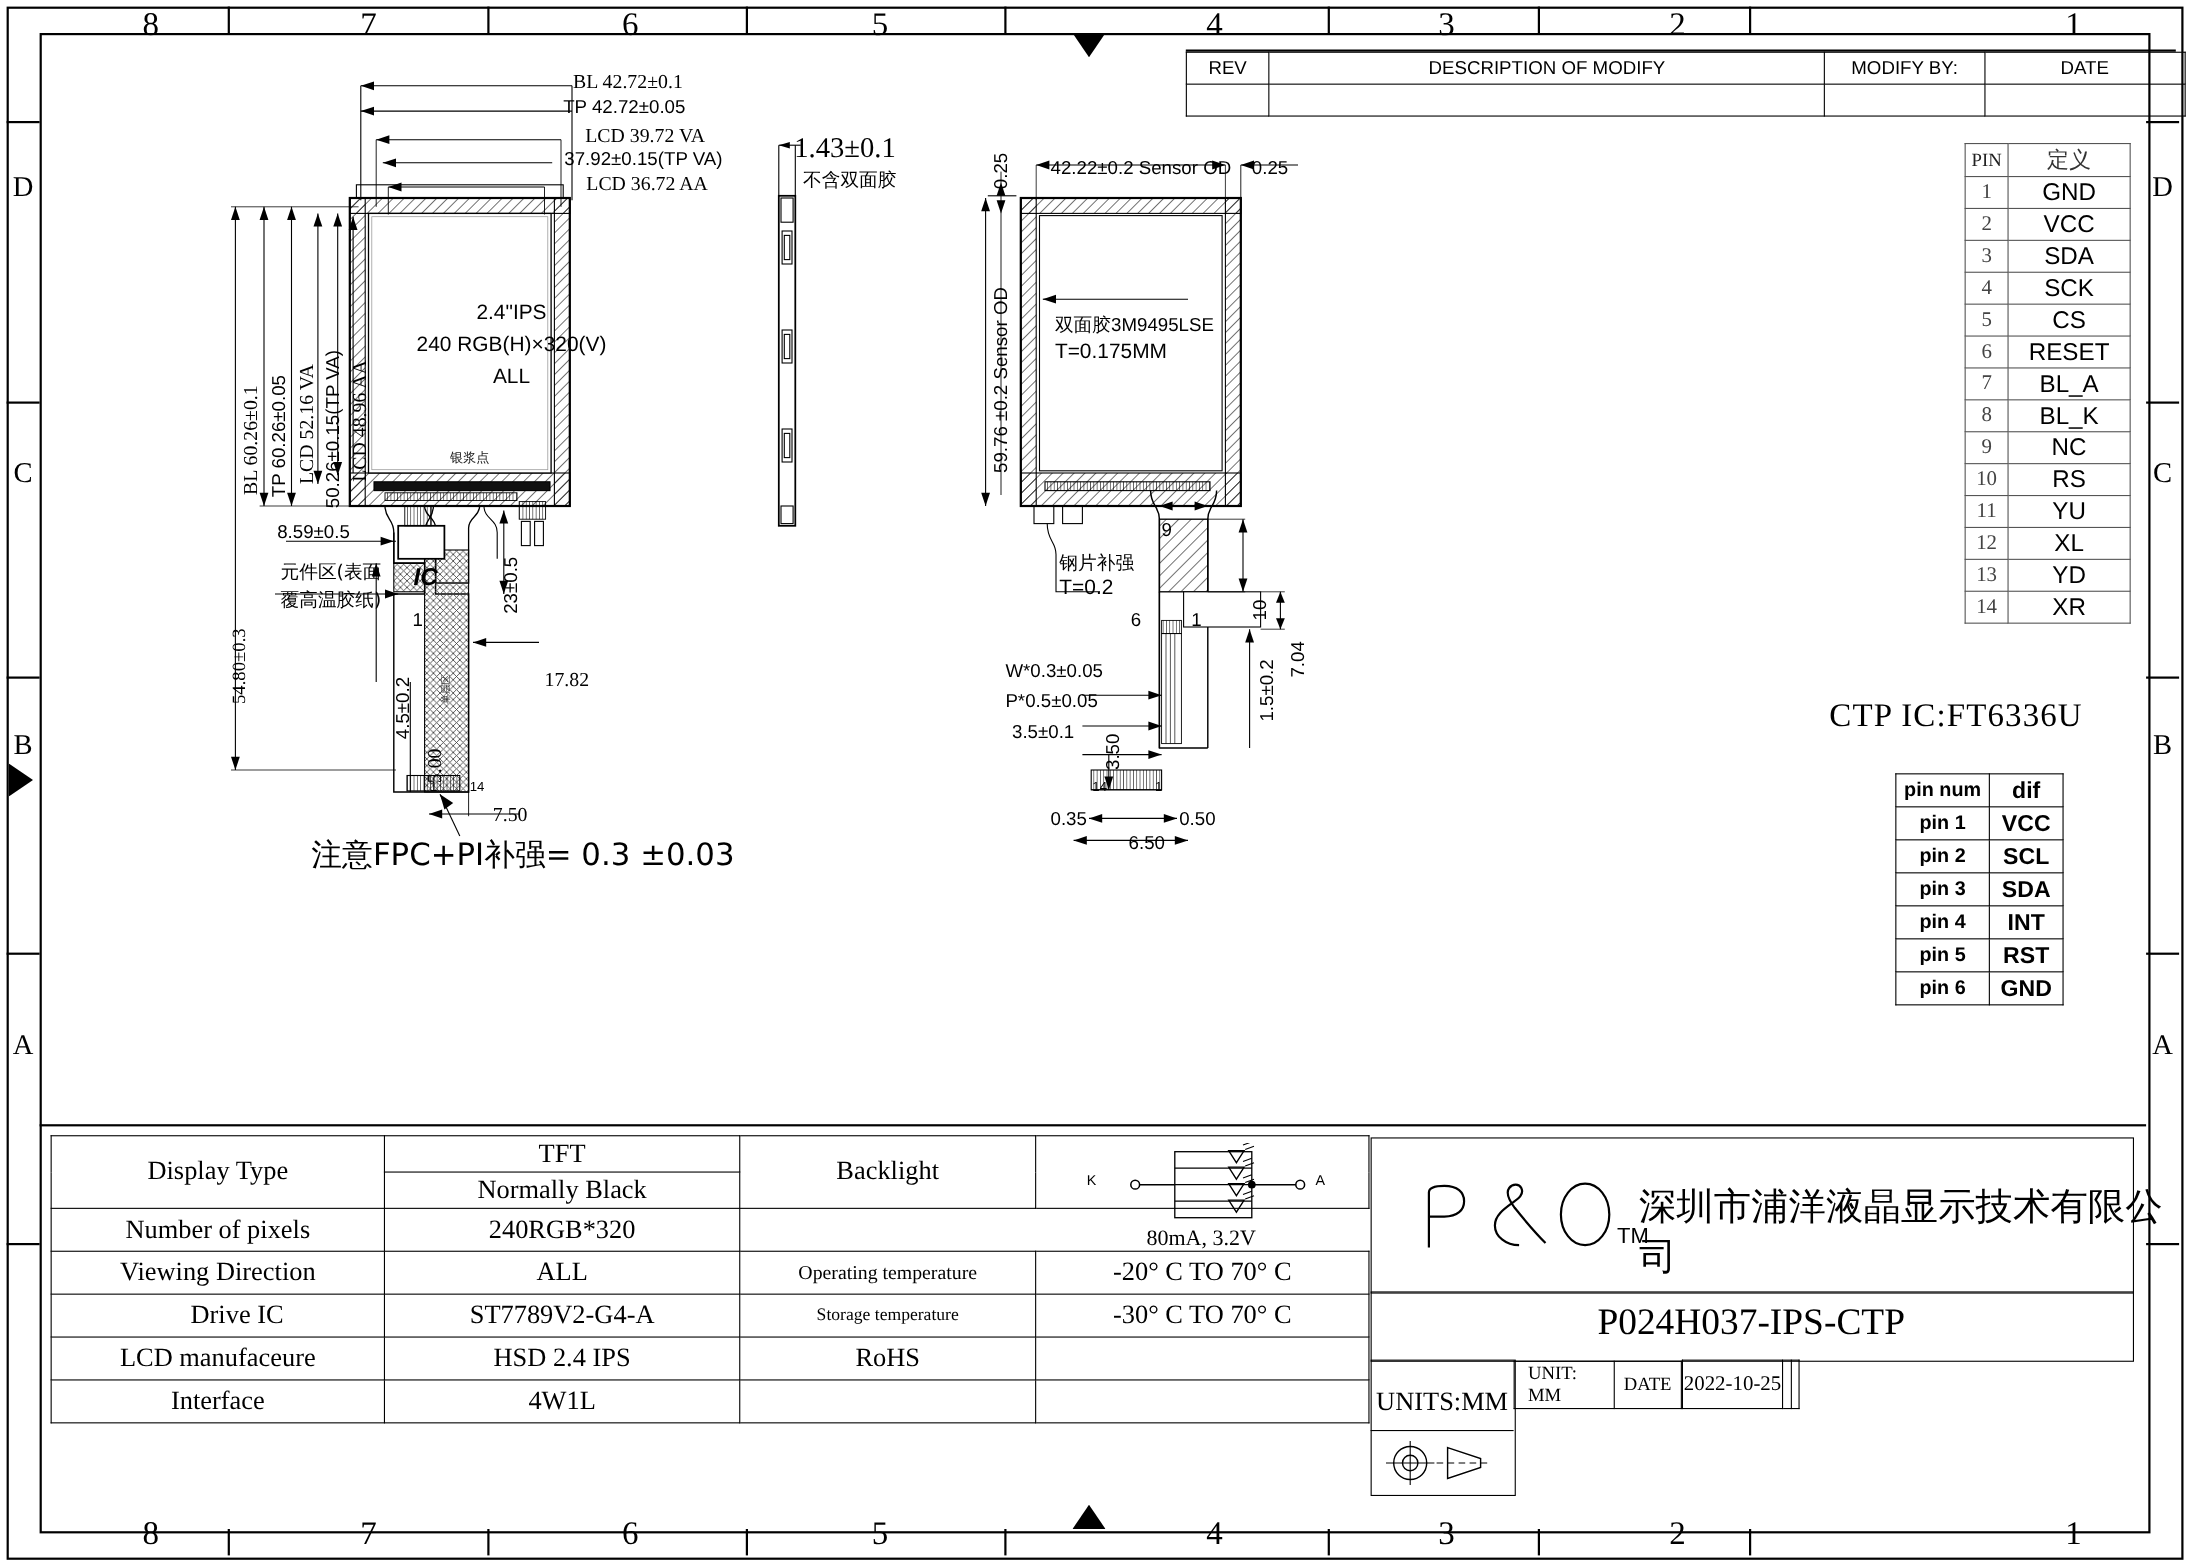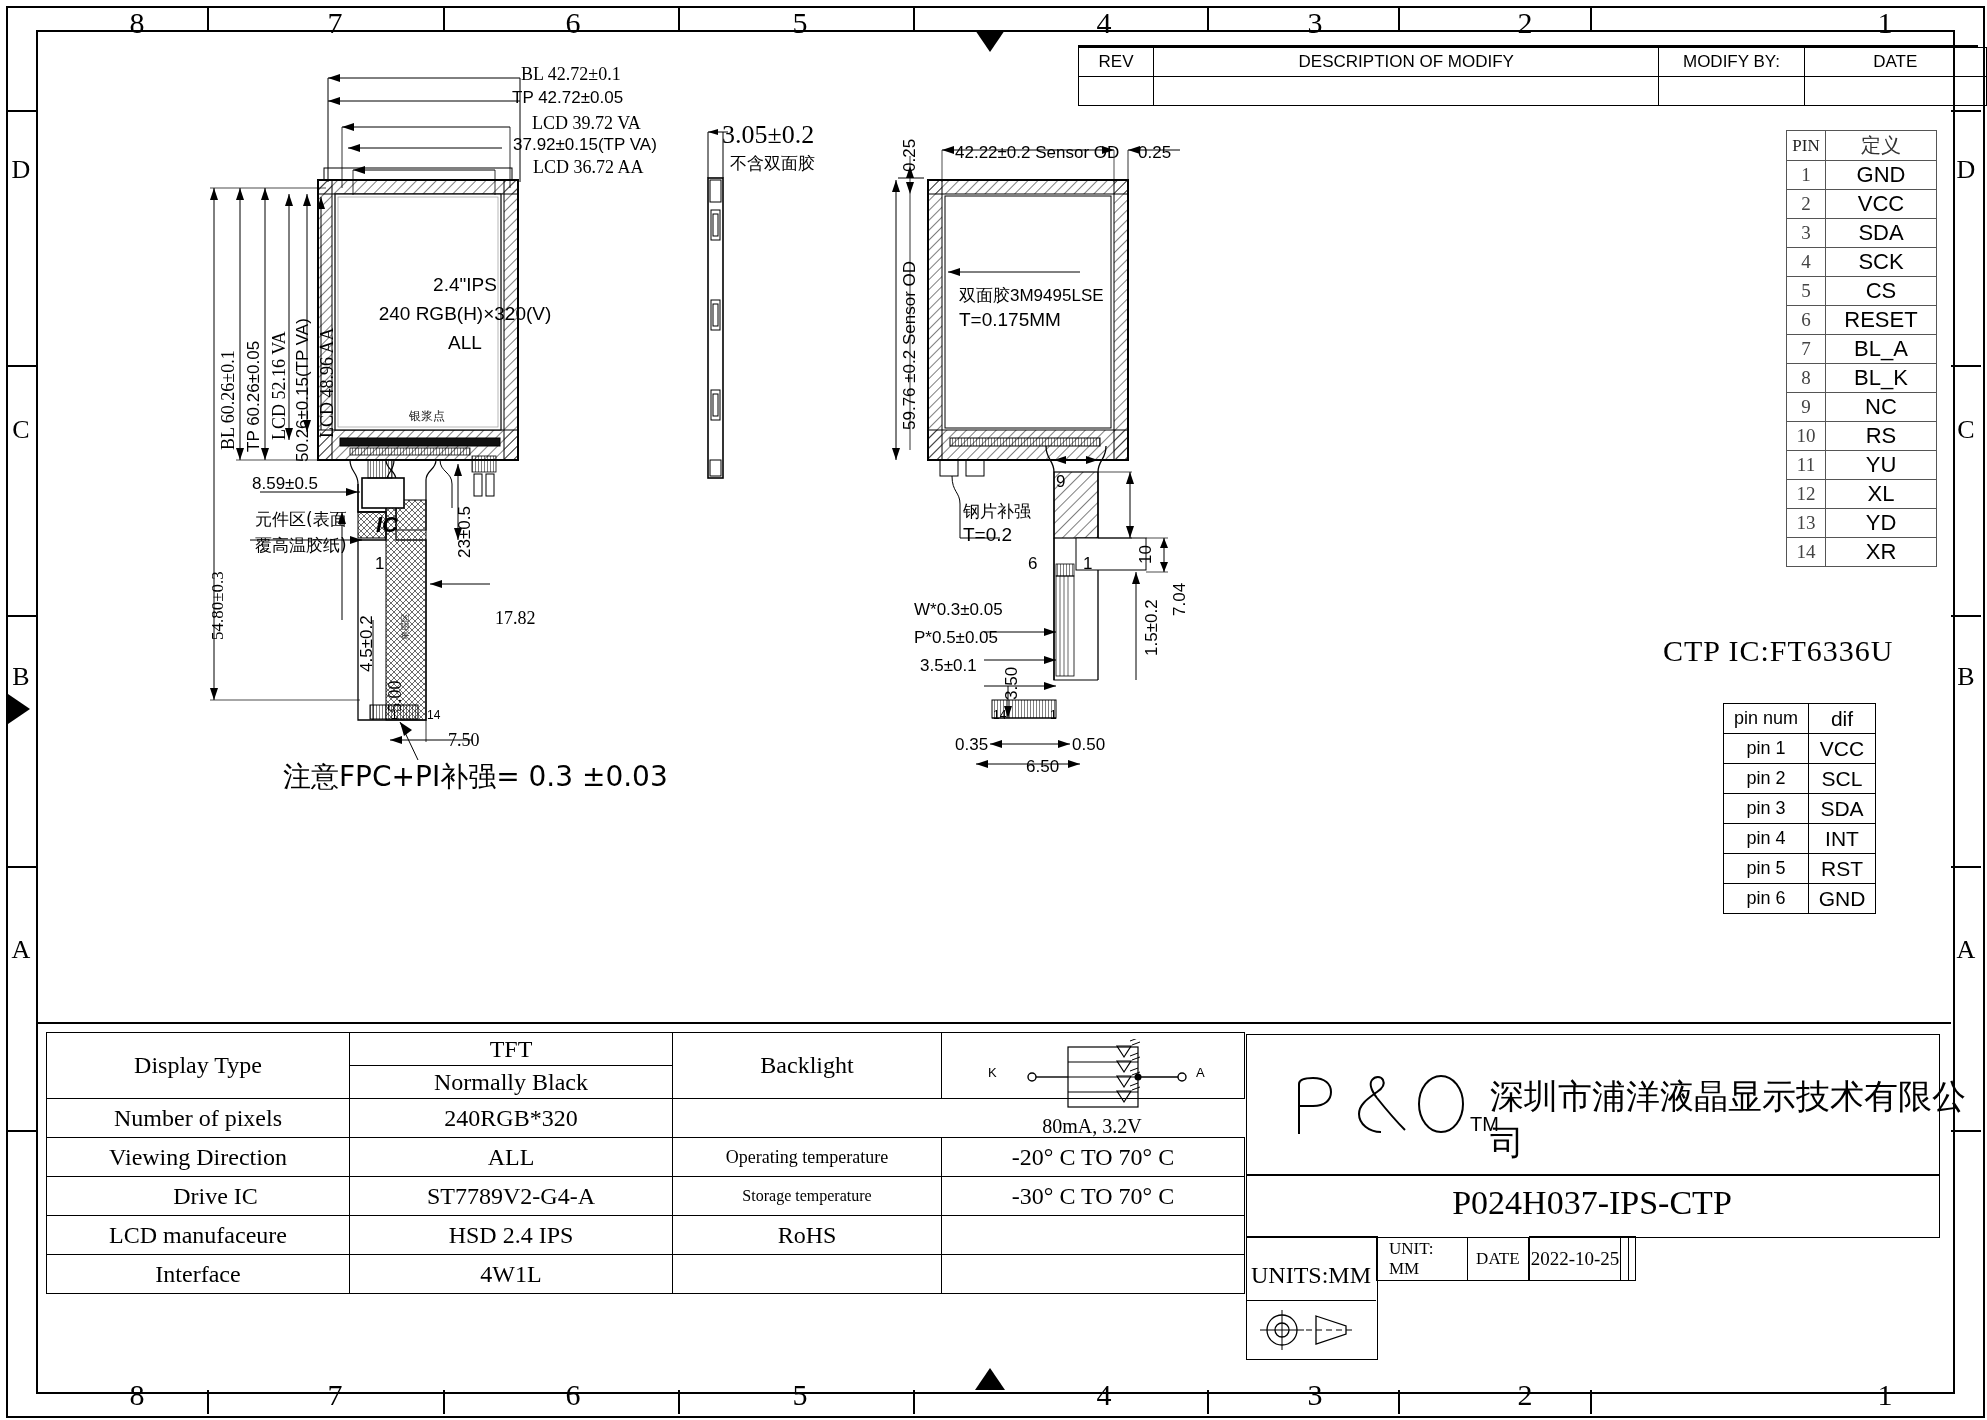--- a/index.html
+++ b/index.html
@@ -35,21 +35,21 @@
   
   .pintbl{border-collapse:collapse;}
   .pintbl td{border:1px solid #555;text-align:center;font-family:"Liberation Sans",sans-serif;}
   .pintbl .pn{width:36px;font-family:"Liberation Serif",serif;font-size:19px;color:#444;}
   .pintbl .pv{width:108px;font-size:22px;}
   .pintbl tr{height:23.5px;}
   .pintbl .hdr .pn{font-size:17px;color:#222;}
   .pintbl .hdr .pv{font-family:"DejaVu Sans",sans-serif;font-size:20px;color:#333;}
 
   
-  .ctptbl{border-collapse:collapse;}
+  .ctptbl{border-collapse:collapse;font-weight:bold;}
   .ctptbl td{border:1px solid #000;text-align:center;font-family:"Liberation Sans",sans-serif;font-size:18px;height:27px;}
   .ctptbl .c1{width:82px;}
   .ctptbl .c2{width:64px;font-size:21px;}
 
   
   .tb{position:absolute;border-collapse:collapse;}
   .tb td{border:1px solid #000;font-family:"Liberation Serif",serif;text-align:center;}
   .specs td{font-size:24px;}
   .small td{font-size:17px;}
 </style>
@@ -410,21 +410,21 @@
     <rect x="18" y="68" width="15" height="300" fill="none" stroke="#000" stroke-width="1.6"></rect>
     <rect x="20" y="70" width="11" height="22" fill="none" stroke="#000" stroke-width="1"></rect>
     <rect x="21" y="100" width="9" height="30" fill="#fff" stroke="#000" stroke-width="1"></rect>
     <rect x="23" y="104" width="5" height="22" fill="#fff" stroke="#000" stroke-width="1"></rect>
     <rect x="21" y="190" width="9" height="30" fill="#fff" stroke="#000" stroke-width="1"></rect>
     <rect x="23" y="194" width="5" height="22" fill="#fff" stroke="#000" stroke-width="1"></rect>
     <rect x="21" y="280" width="9" height="30" fill="#fff" stroke="#000" stroke-width="1"></rect>
     <rect x="23" y="284" width="5" height="22" fill="#fff" stroke="#000" stroke-width="1"></rect>
     <rect x="20" y="350" width="11" height="16" fill="none" stroke="#000" stroke-width="1"></rect>
   </svg>
-  <div class="abs serif" style="left:722px;top:120px;font-size:26px;">3.05±0.2</div>
+  <div class="abs serif" style="left:722px;top:120px;font-size:26px;">1.43±0.1</div>
   <div class="abs cn" style="left:730px;top:152px;">不含双面胶</div>
 
   <svg class="abs" style="left:880px;top:120px;" width="620" height="660">
     <defs>
       <pattern id="bh" width="7" height="7" patternTransform="rotate(45)" patternUnits="userSpaceOnUse">
         <line x1="0" y1="0" x2="0" y2="7" stroke="#000" stroke-width="1"></line>
       </pattern>
       <pattern id="bfine" width="3" height="3" patternUnits="userSpaceOnUse">
         <line x1="0" y1="0" x2="0" y2="3" stroke="#000" stroke-width="1"></line>
       </pattern>

